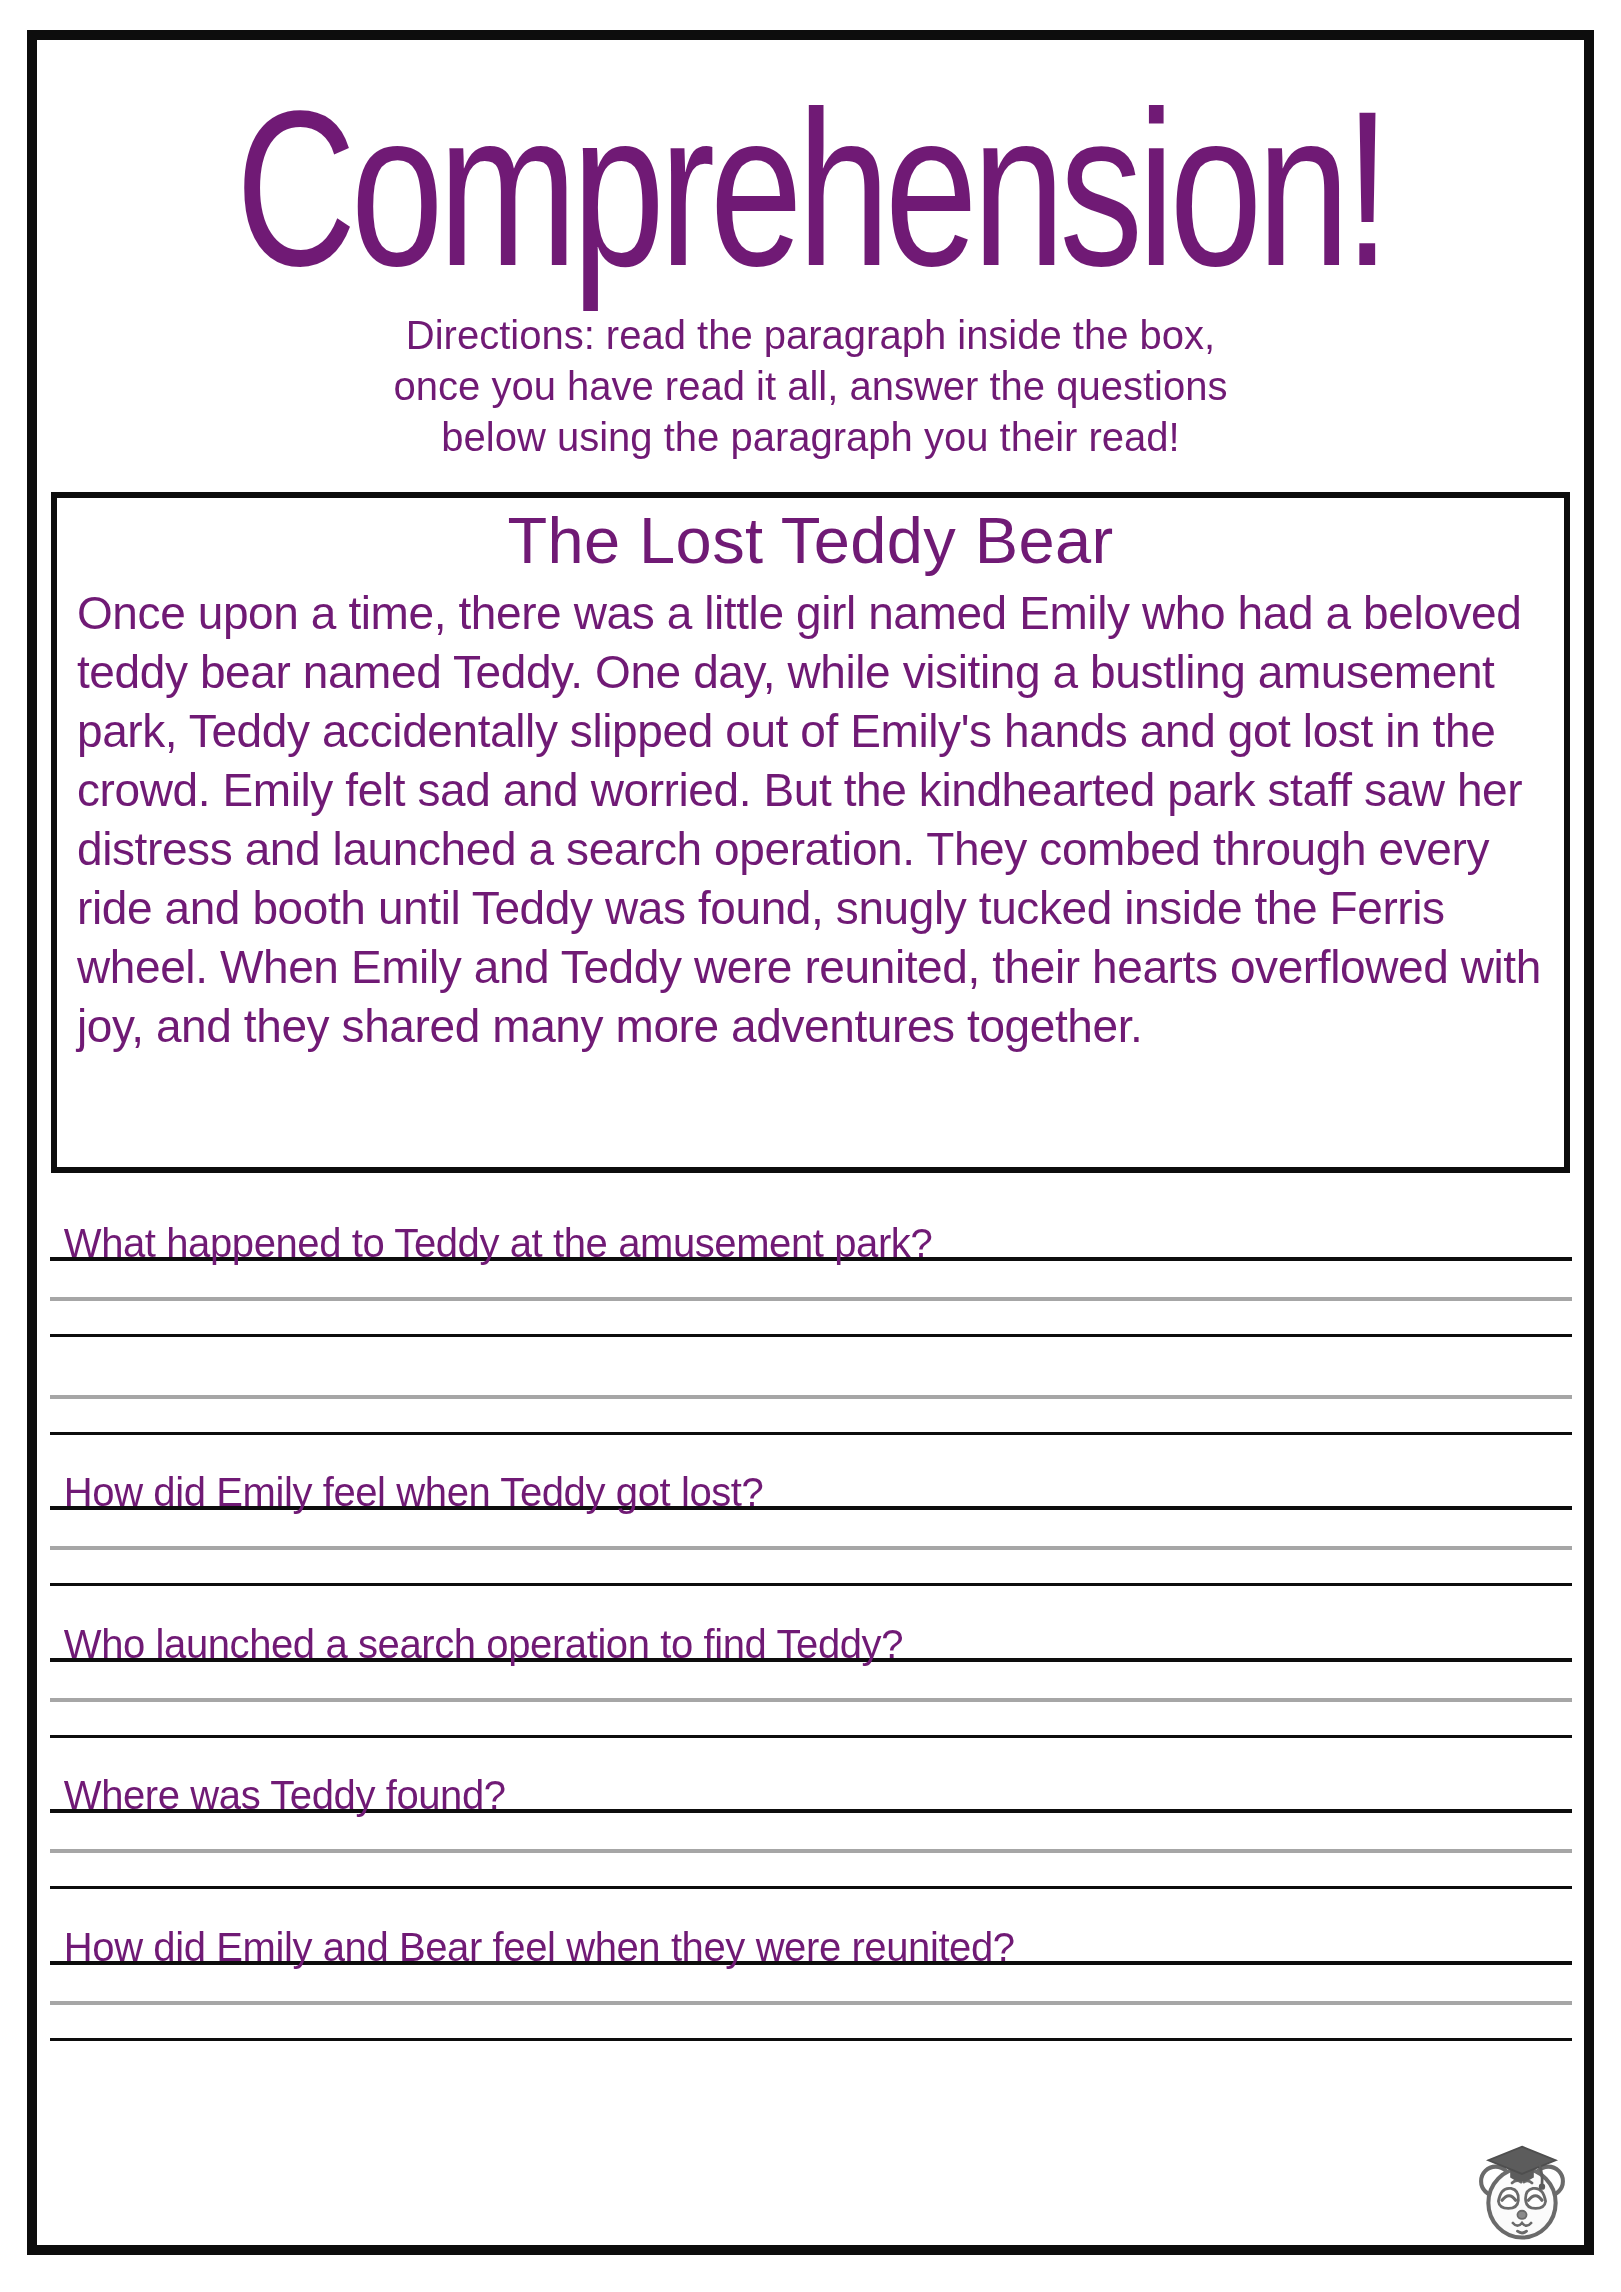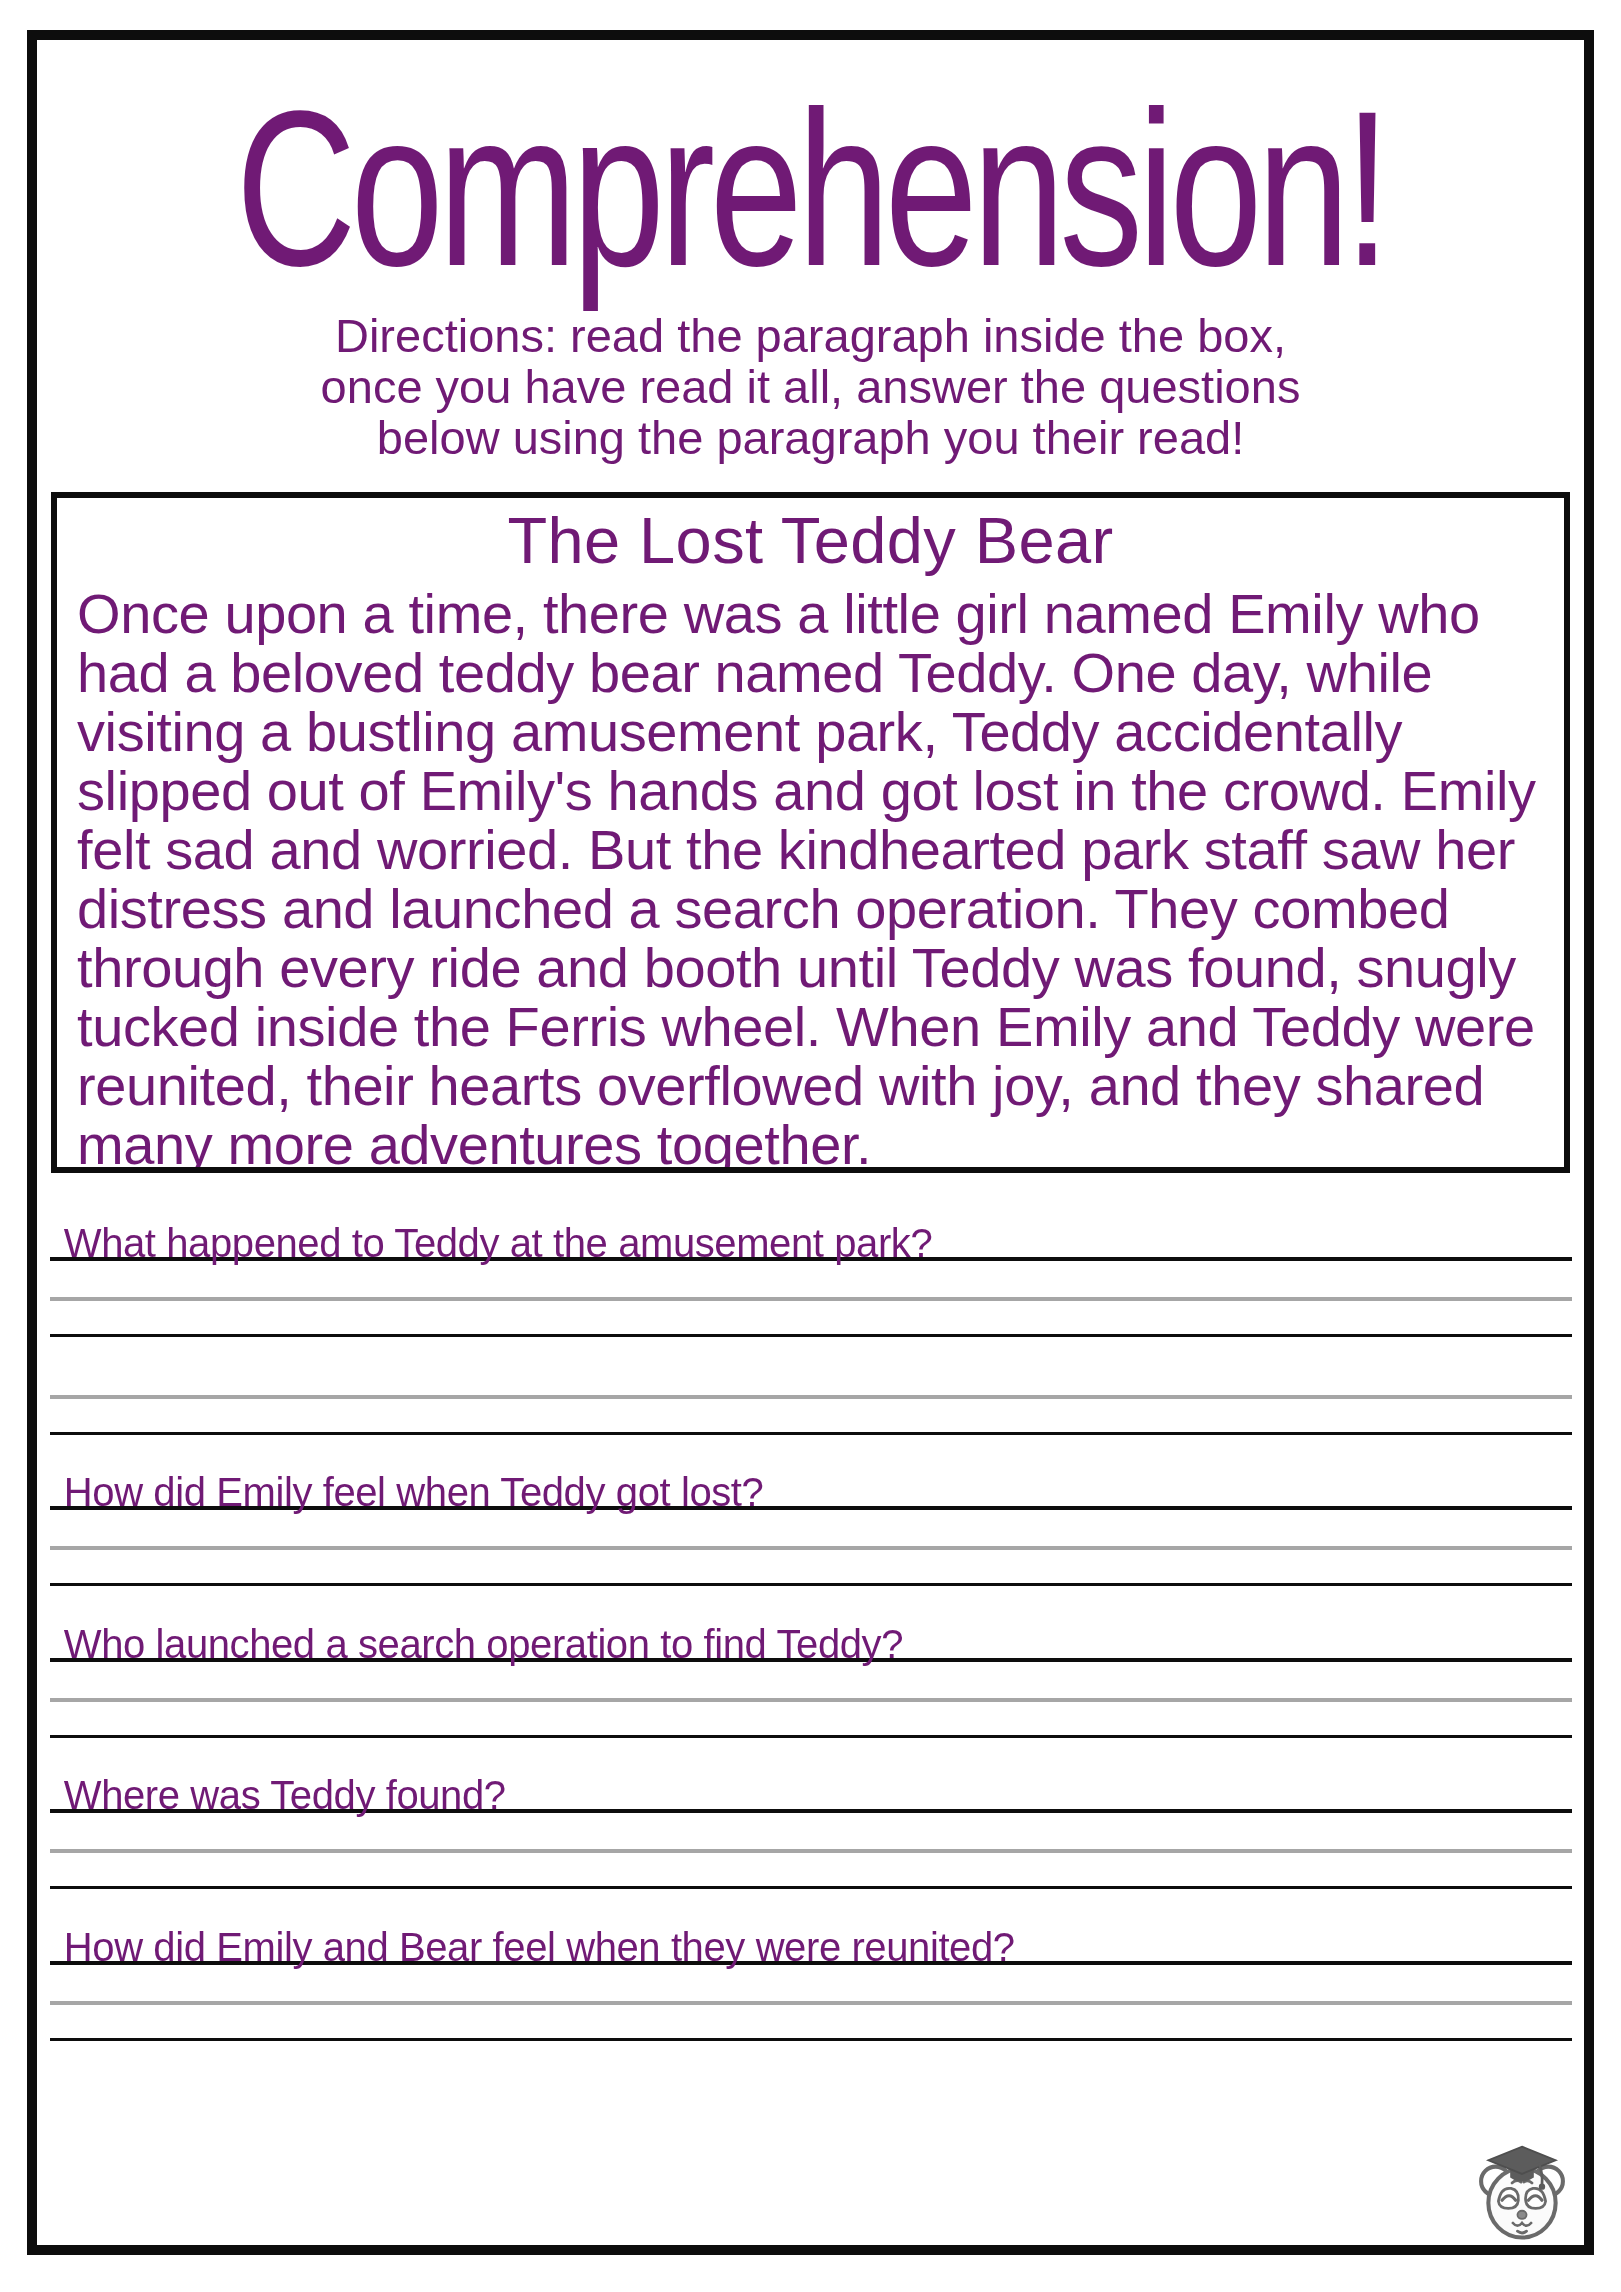--- a/index.html
+++ b/index.html
@@ -29,41 +29,41 @@
     display: inline-block;
     font-size: 167px;
     font-weight: 400;
     letter-spacing: -5.4px;
     transform: scaleY(1.32);
     transform-origin: center top;
     white-space: nowrap;
   }
   .directions {
     text-align: center;
-    font-size: 47px;
+    font-size: 40px;
     line-height: 51px;
     margin-top: 12.5px;
   }
   
   .story-box {
     margin: 29px 14.3px 0 14.3px;
     border: 6.3px solid #0d0d0d;
     box-sizing: border-box;
     height: 681px;
     padding: 5.4px 19.7px 9px 19.7px;
     overflow: hidden;
   }
   .story-title {
     text-align: center;
     font-size: 65px;
     letter-spacing: 0.4px;
     margin-bottom: 5.4px;
   }
   .story-body {
-    font-size: 56px;
+    font-size: 46px;
     line-height: 59px;
     letter-spacing: -0.4px;
   }
   
   .questions { margin: 34px 12.5px 0 12.5px; }
   .q-block { margin-bottom: 21.5px; }
   .q-row {
     height: 50px;
     border-bottom: 4.5px solid #0d0d0d;
     white-space: nowrap;

